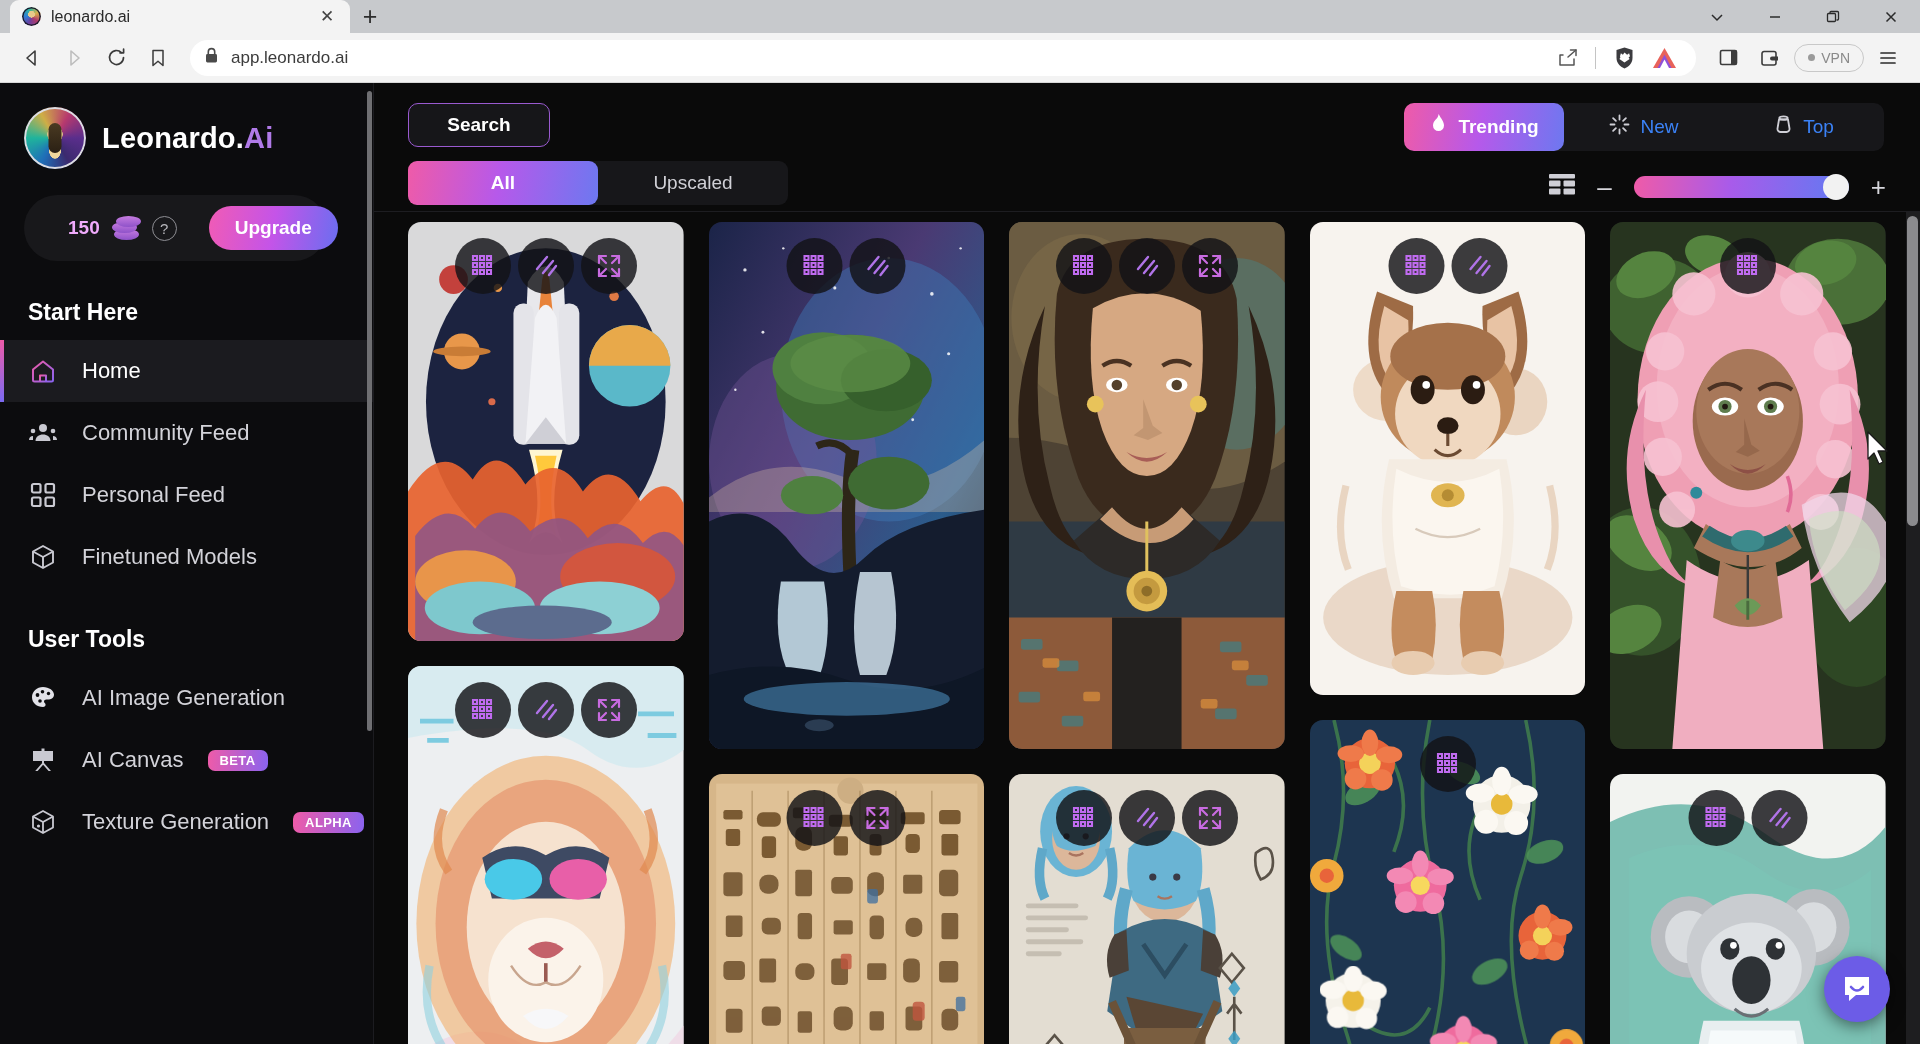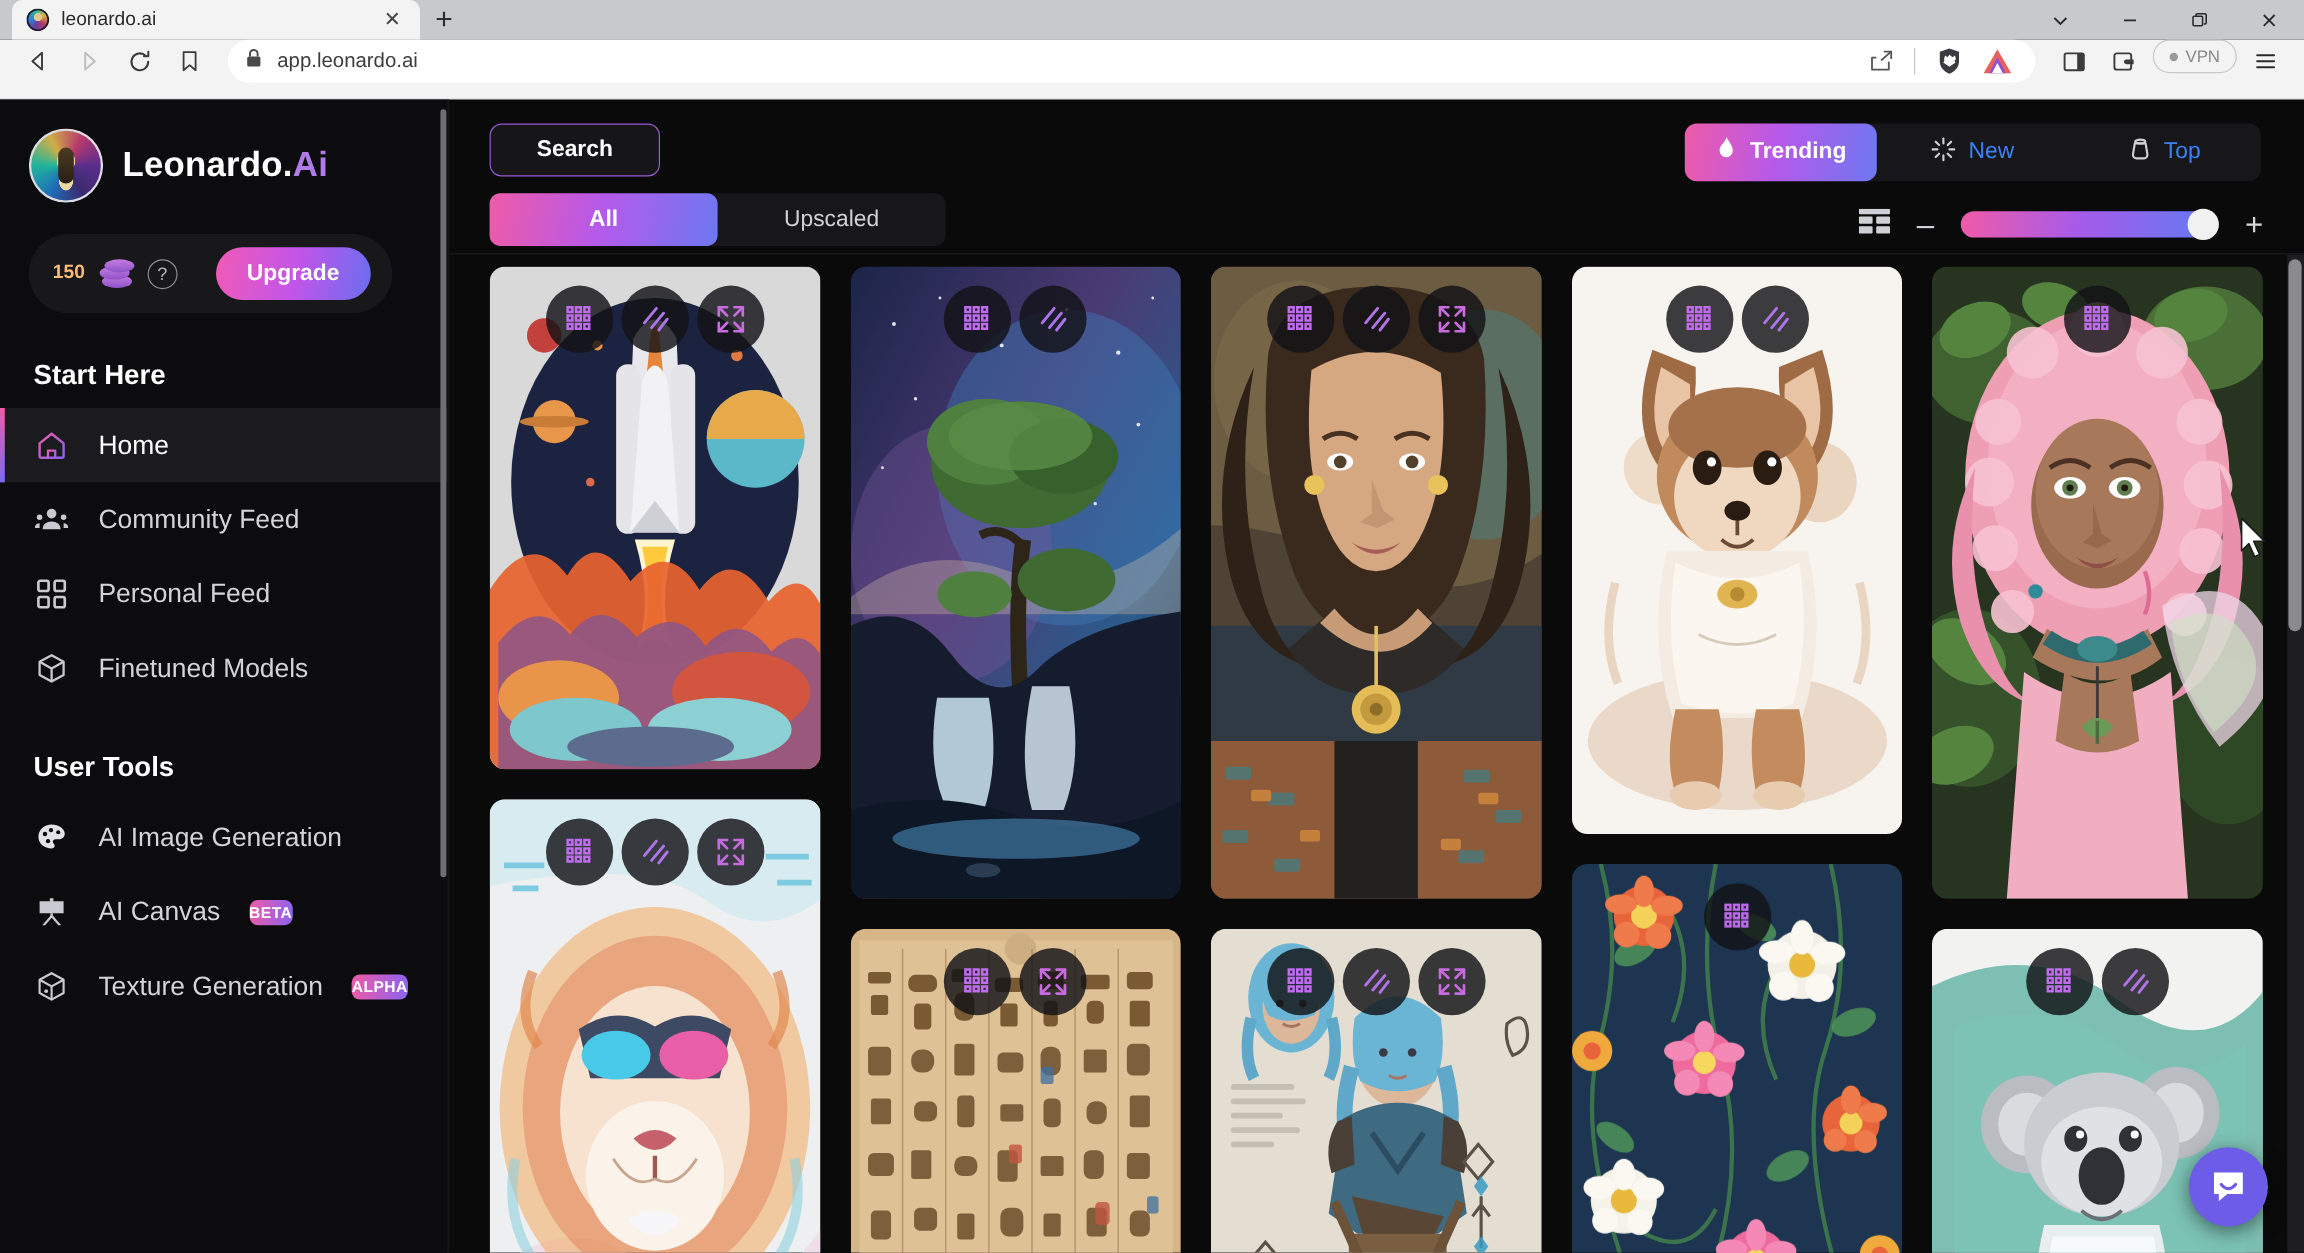--- a/index.html
+++ b/index.html
@@ -36,21 +36,21 @@
     width: 40px; height: 33px; display: flex; align-items: center; justify-content: center;
     color: #2d2d2d; font-size: 25px; font-weight: 300; line-height: 1;
   }
   .win-controls {
     position: absolute; right: 0; top: 0; height: 33px; display: flex; align-items: center;
   }
   .win-btn { width: 58px; height: 33px; display: flex; align-items: center;
              justify-content: center; color: #2b2b2b; }
 
   .toolbar {
-    height: 50px; background: #f3f3f3; display: flex; align-items: flex-start;
+    height: 50px; background: #f3f3f3; display: flex; align-items: center;
     padding: 0 14px; gap: 6px; flex: 0 0 50px; border-bottom: 1px solid #d8d8d8;
   }
   .tb-icon {
     width: 36px; height: 36px; border-radius: 50%; display: flex;
     align-items: center; justify-content: center; color: #3b3b3b; flex: 0 0 36px;
   }
   .tb-icon.disabled { color: #b9b9b9; }
   .bookmark-slot { margin-left: auto; }
   .omnibox {
     flex: 1; height: 36px; background: #ffffff; border-radius: 18px;
@@ -94,21 +94,21 @@
     transform: translateX(-50%); border-radius: 7px;
     background: linear-gradient(#4a3a22, #2a2014);
   }
   .brand-name { font-size: 29px; font-weight: 700; color: #ffffff; letter-spacing: .2px; }
   .brand-name .ai { color: #b07ae8; }
 
   .credits {
     margin: 26px 0 0 24px; width: 303px; height: 66px; background: #18181b;
     border-radius: 33px; display: flex; align-items: center; padding: 0 20px; gap: 12px;
   }
-  .credits-num { font-size: 16px; font-weight: 700; color: #fdba74; }
+  .credits-num { font-size: 19px; font-weight: 700; color: #f0abfc; margin-left: 24px; }
   .coin-stack { width: 28px; height: 24px; position: relative; flex: 0 0 28px; }
   .coin-stack i {
     position: absolute; left: 0; width: 25px; height: 11px; border-radius: 50%;
     background: linear-gradient(#c77ce0, #8e52c9); display: block;
   }
   .coin-stack i:nth-child(1) { top: 13px; left: 2px; }
   .coin-stack i:nth-child(2) { top: 6px; left: 0px; }
   .coin-stack i:nth-child(3) { top: 0px; left: 4px; }
   .help-circ {
     width: 25px; height: 25px; border-radius: 50%; border: 1.7px solid #8d8d93;
@@ -130,21 +130,21 @@
     color: #d3d3d9; font-size: 22px; cursor: pointer; position: relative;
   }
   .sb-item.active { background: #1b1b1f; color: #ffffff; }
   .sb-item.active::before {
     content: ""; position: absolute; left: 0; top: 0; bottom: 0; width: 4px;
     background: linear-gradient(#ef5ba8, #7b6af2);
   }
   .sb-ico { width: 30px; height: 30px; flex: 0 0 30px; display: flex;
             align-items: center; justify-content: center; }
   .badge {
-    font-size: 13px; font-weight: 700; color: #fff; padding: 3px 0; border-radius: 7px;
+    font-size: 13px; font-weight: 700; color: #fff; padding: 3px 12px; border-radius: 7px;
     background: linear-gradient(95deg, #ef5ba8, #8a63ef); letter-spacing: .4px;
   }
 
   
   .main { flex: 1; display: flex; flex-direction: column; min-width: 0; position: relative; }
 
   .topbar {
     flex: 0 0 129px; padding: 20px 34px 0 34px; position: relative;
     border-bottom: 1px solid #1d1d21;
   }

